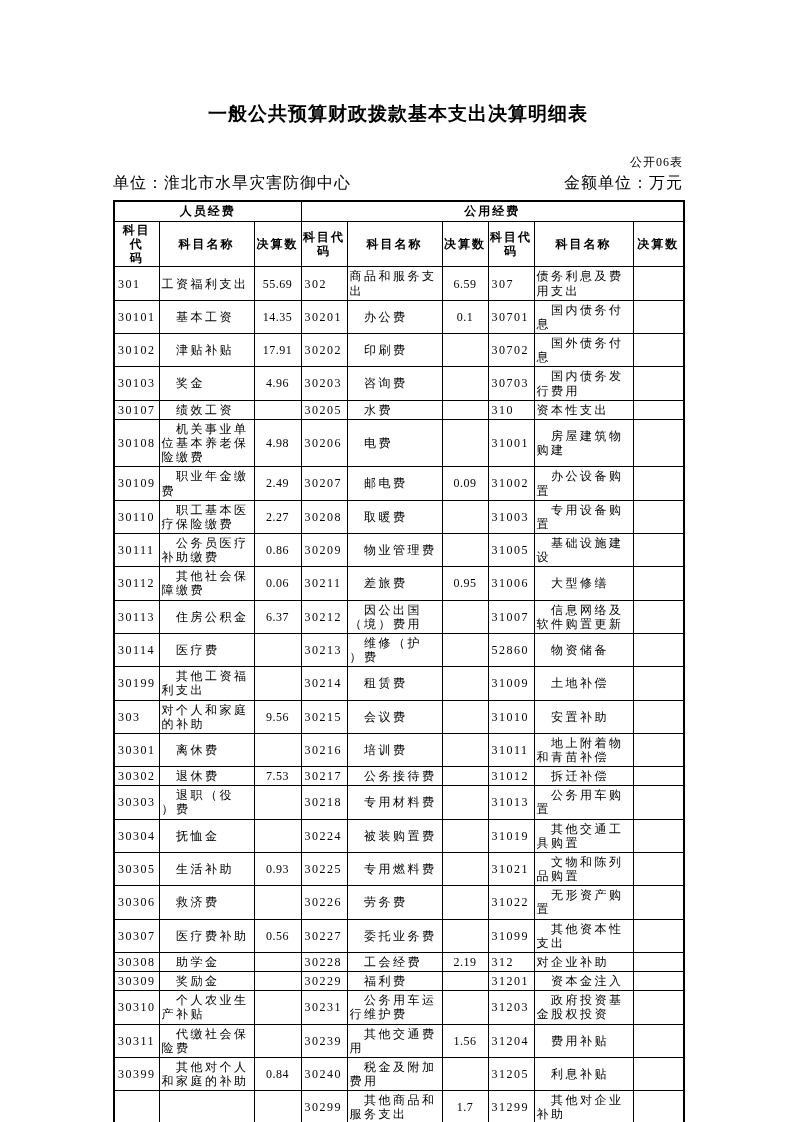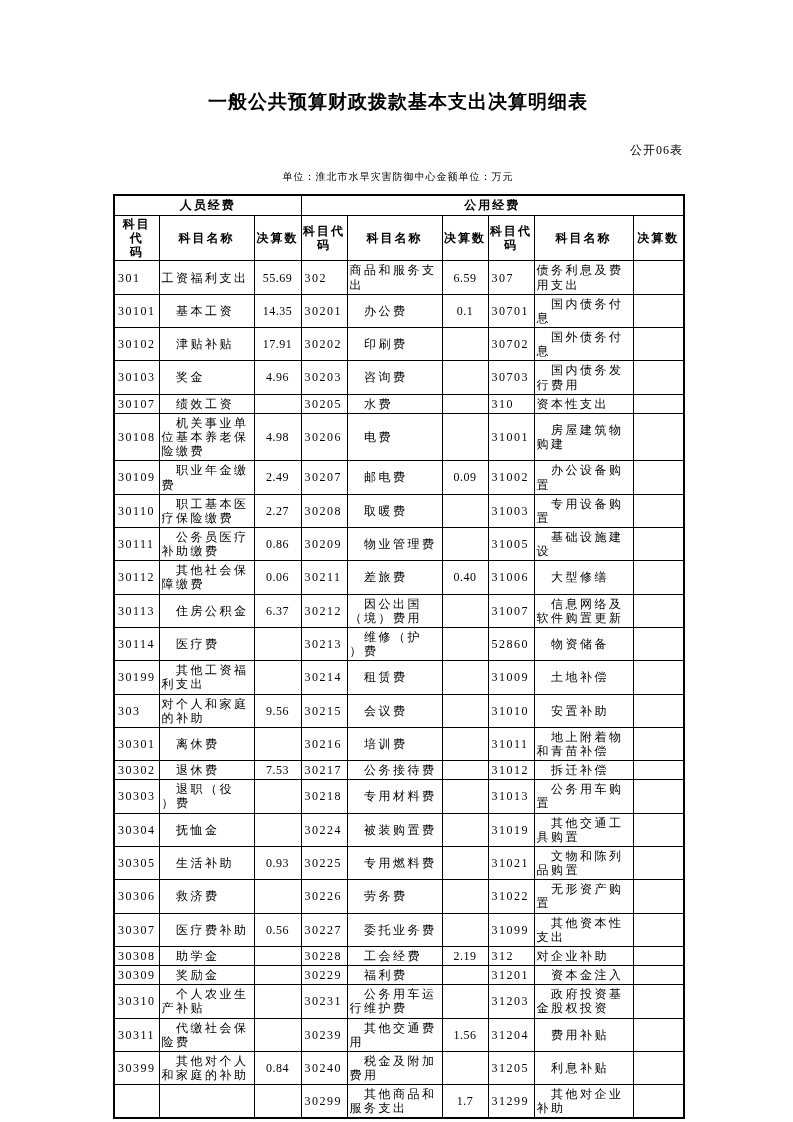--- a/index.html
+++ b/index.html
@@ -8,39 +8,39 @@
     width: 793px;
     height: 1122px;
     box-sizing: border-box;
     padding: 90px 110px 0 113px;
     background: #ffffff;
     font-family: "Liberation Serif", "DejaVu Serif", serif;
     color: #000000;
     overflow: hidden;
   }
   .doc-title {
-    margin: 0;
+    margin: 12px;
     text-align: center;
     font-size: 19px;
     font-weight: bold;
     letter-spacing: 1px;
     line-height: 23px;
   }
   .table-no {
     margin-top: 29px;
     text-align: right;
     font-size: 12px;
     letter-spacing: 1px;
     line-height: 16px;
   }
   .meta-row {
-    margin-top: 11px;
+    margin-top: 5px;
     display: flex;
-    justify-content: center;
-    font-size: 10px;
+    justify-content: space-between;
+    font-size: 16px;
     letter-spacing: 1px;
     line-height: 16px;
   }
   table.budget {
     margin-top: 9px;
     width: 570px;
     table-layout: fixed;
     border-collapse: collapse;
     border: 2px solid #000;
   }
@@ -237,21 +237,21 @@
 设</td>
     <td class="value"></td>
   </tr>
         <tr>
     <td class="code">30112</td>
     <td class="name">　其他社会保
 障缴费</td>
     <td class="value">0.06</td>
     <td class="code">30211</td>
     <td class="name">　差旅费</td>
-    <td class="value">0.40</td>
+    <td class="value">0.95</td>
     <td class="code">31006</td>
     <td class="name">　大型修缮</td>
     <td class="value"></td>
   </tr>
         <tr>
     <td class="code">30113</td>
     <td class="name">　住房公积金</td>
     <td class="value">6.37</td>
     <td class="code">30212</td>
     <td class="name">　因公出国

